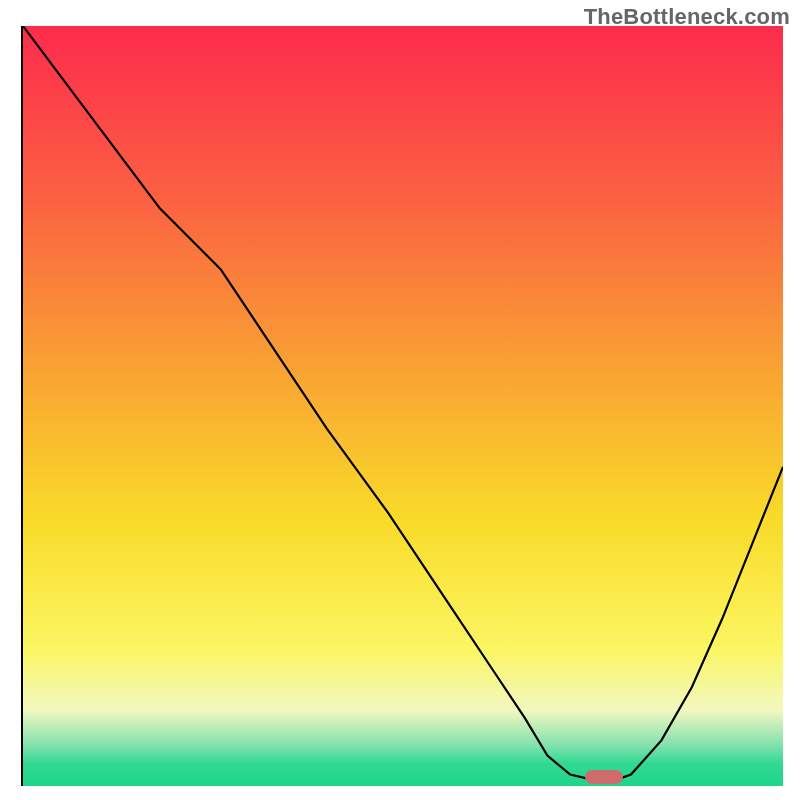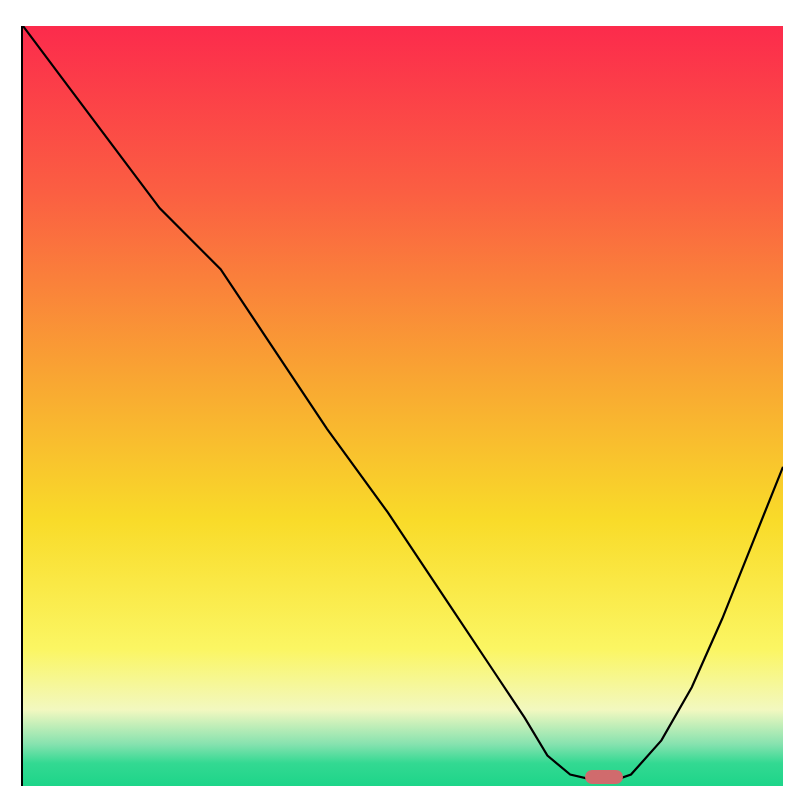--- a/index.html
+++ b/index.html
@@ -47,20 +47,21 @@
     border-radius: 8px;
     background: #d06b6d;
     transform: translate(-50%, -50%);
   }
 </style>
 </head>
 <body>
 
 <div class="frame">
 
+  <div class="watermark">TheBottleneck.com</div>
 
   <div class="plot">
     <svg class="chart" viewBox="0 0 760 760" preserveAspectRatio="none">
       <defs>
         <linearGradient id="bg-grad" x1="0" y1="0" x2="0" y2="1">
             <stop offset="0%" stop-color="#fc2b4c"></stop>
             <stop offset="22%" stop-color="#fb5f42"></stop>
             <stop offset="45%" stop-color="#f9a233"></stop>
             <stop offset="65%" stop-color="#f9db29"></stop>
             <stop offset="82%" stop-color="#fbf663"></stop>

